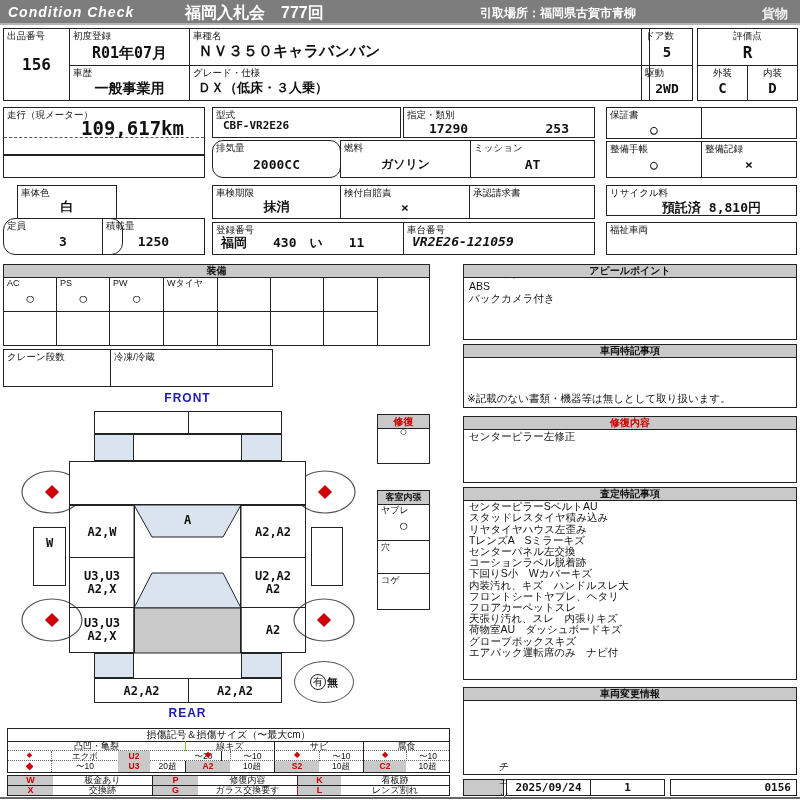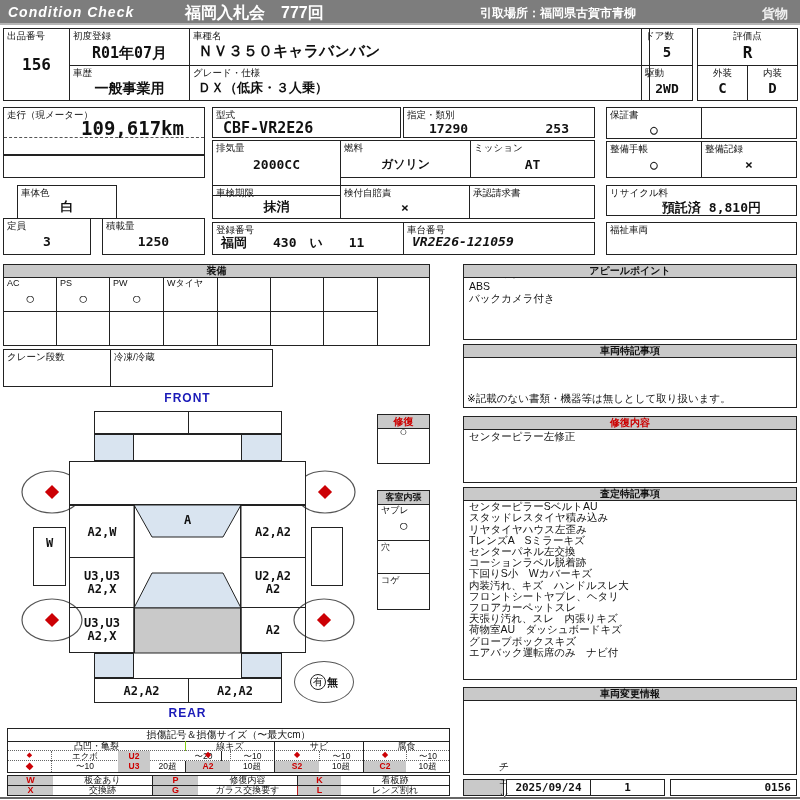--- a/index.html
+++ b/index.html
@@ -78,28 +78,28 @@
   <div class="box" style="left:3px;top:107px;width:202px;height:48px;">
     <div style="border-bottom:1px dashed #555;height:29px;">
       <div class="lbl">走行（現メーター）</div>
       <div class="val" style="font-size:19px;text-align:right;padding-right:20px;margin-top:-4px;">109,617km</div>
     </div>
   </div>
   <div class="box" style="left:3px;top:155px;width:202px;height:23px;"></div>
 
   <div class="box" style="left:212px;top:107px;width:189px;height:31px;">
     <div class="lbl">型式</div>
-    <div class="val" style="font-size:15px;padding-left:10px;margin-top:-2px;">CBF-VR2E26</div>
+    <div class="val" style="font-size:11px;padding-left:10px;margin-top:-2px;">CBF-VR2E26</div>
   </div>
   <div class="box" style="left:403px;top:107px;width:192px;height:31px;">
     <div class="lbl">指定・類別</div>
     <span class="val abs" style="left:25px;top:13px;font-size:13px;">17290</span>
     <span class="val abs" style="right:25px;top:13px;font-size:13px;">253</span>
   </div>
-  <div class="box" style="left:212px;top:140px;width:129px;height:56px;">
+  <div class="box" style="left:212px;top:140px;width:129px;height:38px;border-radius:11px;">
     <div class="lbl">排気量</div>
     <div class="val cen" style="font-size:13px;height:20px;">2000CC</div>
   </div>
   <div class="box" style="left:340px;top:140px;width:131px;height:38px;">
     <div class="lbl">燃料</div>
     <div class="val cen" style="font-size:12px;height:20px;">ガソリン</div>
   </div>
   <div class="box" style="left:470px;top:140px;width:125px;height:38px;">
     <div class="lbl">ミッション</div>
     <div class="val cen" style="font-size:13px;height:20px;">AT</div>
@@ -115,21 +115,21 @@
   </div>
   <div class="box" style="left:701px;top:141px;width:96px;height:37px;">
     <div class="lbl">整備記録</div>
     <div class="val cen" style="font-size:13px;height:18px;">×</div>
   </div>
 
   <div class="box" style="left:17px;top:185px;width:100px;height:34px;">
     <div class="lbl">車体色</div>
     <div class="val cen" style="font-size:13px;height:16px;">白</div>
   </div>
-  <div class="box" style="left:3px;top:218px;width:88px;height:37px;">
+  <div class="box" style="left:3px;top:218px;width:120px;height:37px;border-radius:12px;">
     <div class="lbl">定員</div>
     <div class="val cen" style="font-size:13px;height:18px;">3</div>
   </div>
   <div class="box" style="left:102px;top:218px;width:103px;height:37px;">
     <div class="lbl">積載量</div>
     <div class="val cen" style="font-size:13px;height:18px;">1250</div>
   </div>
   <div class="box" style="left:212px;top:185px;width:129px;height:34px;">
     <div class="lbl">車検期限</div>
     <div class="val cen" style="font-size:13px;height:16px;">抹消</div>

